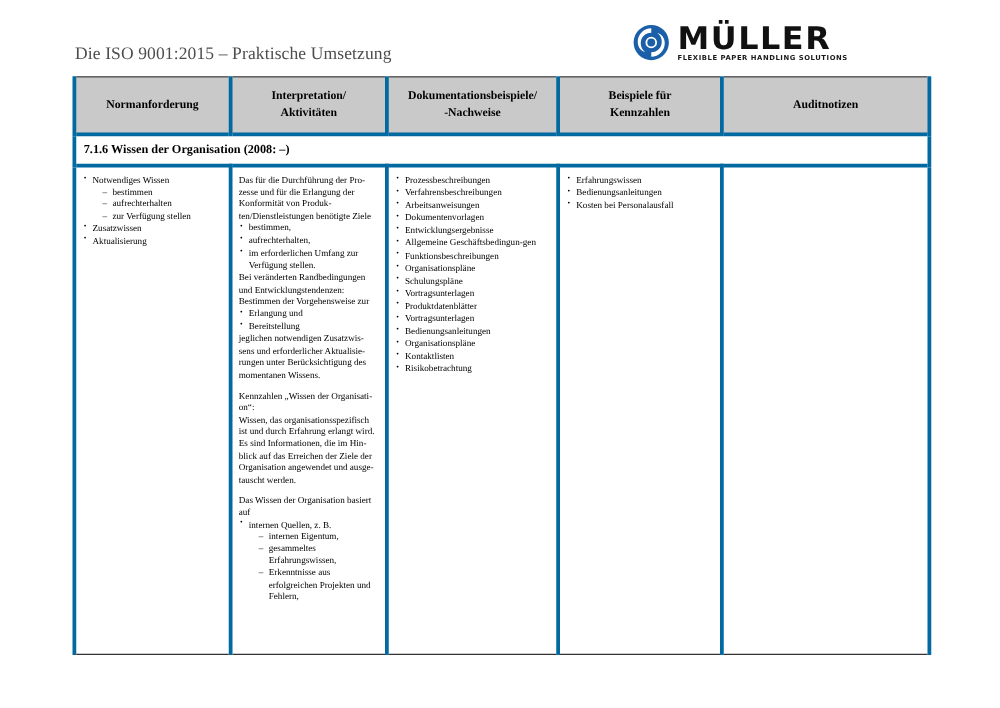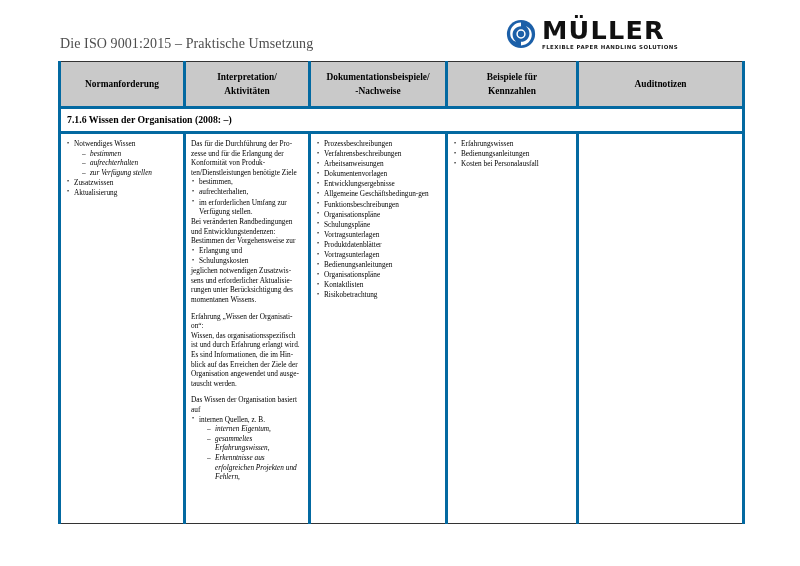--- a/index.html
+++ b/index.html
@@ -154,21 +154,20 @@
     font-size: 6px;
   }
   ul.dash {
     list-style: none;
     margin: 0;
     padding: 0 0 0 8px;
   }
   ul.dash > li {
     position: relative;
     padding-left: 8px;
-    font-style: italic;
   }
   ul.dash > li::before {
     content: "\2013";
     position: absolute;
     left: 0;
     top: 0;
   }
   p.t { margin: 0; }
   .gap { height: 7px; }
 </style>
@@ -252,25 +251,25 @@
         <td>
           <p class="t">Das für die Durchführung der Pro-zesse und für die Erlangung der Konformität von Produk-ten/Dienstleistungen benötigte Ziele</p>
           <ul class="b">
             <li>bestimmen,</li>
             <li>aufrechterhalten,</li>
             <li>im erforderlichen Umfang zur Verfügung stellen.</li>
           </ul>
           <p class="t">Bei veränderten Randbedingungen und Entwicklungstendenzen: Bestimmen der Vorgehensweise zur</p>
           <ul class="b">
             <li>Erlangung und</li>
-            <li>Schulungskosten</li>
+            <li>Bereitstellung</li>
           </ul>
           <p class="t">jeglichen notwendigen Zusatzwis-sens und erforderlicher Aktualisie-rungen unter Berücksichtigung des momentanen Wissens.</p>
           <div class="gap"></div>
-          <p class="t">Erfahrung „Wissen der Organisati-on“:</p>
+          <p class="t">Kennzahlen „Wissen der Organisati-on“:</p>
           <p class="t">Wissen, das organisationsspezifisch ist und durch Erfahrung erlangt wird. Es sind Informationen, die im Hin-blick auf das Erreichen der Ziele der Organisation angewendet und ausge-tauscht werden.</p>
           <div class="gap"></div>
           <p class="t">Das Wissen der Organisation basiert auf</p>
           <ul class="b">
             <li>
               <span>internen Quellen, z. B.</span>
               <ul class="dash">
                 <li>internen Eigentum,</li>
                 <li>gesammeltes Erfahrungswissen,</li>
                 <li>Erkenntnisse aus erfolgreichen Projekten und Fehlern,</li>

